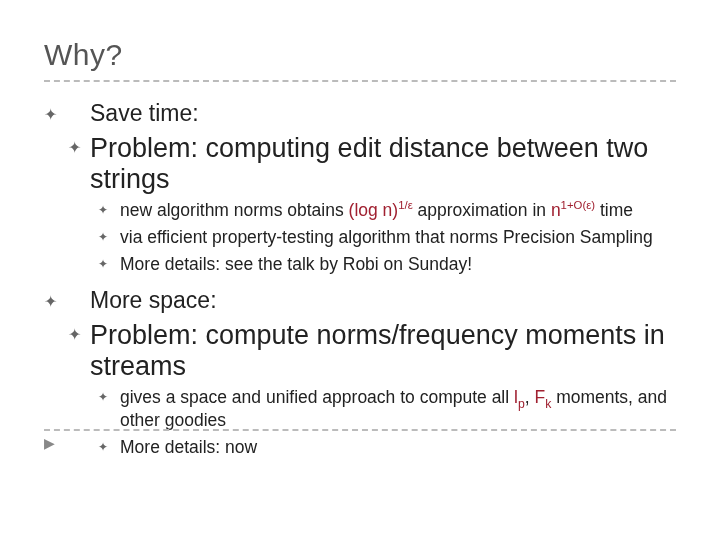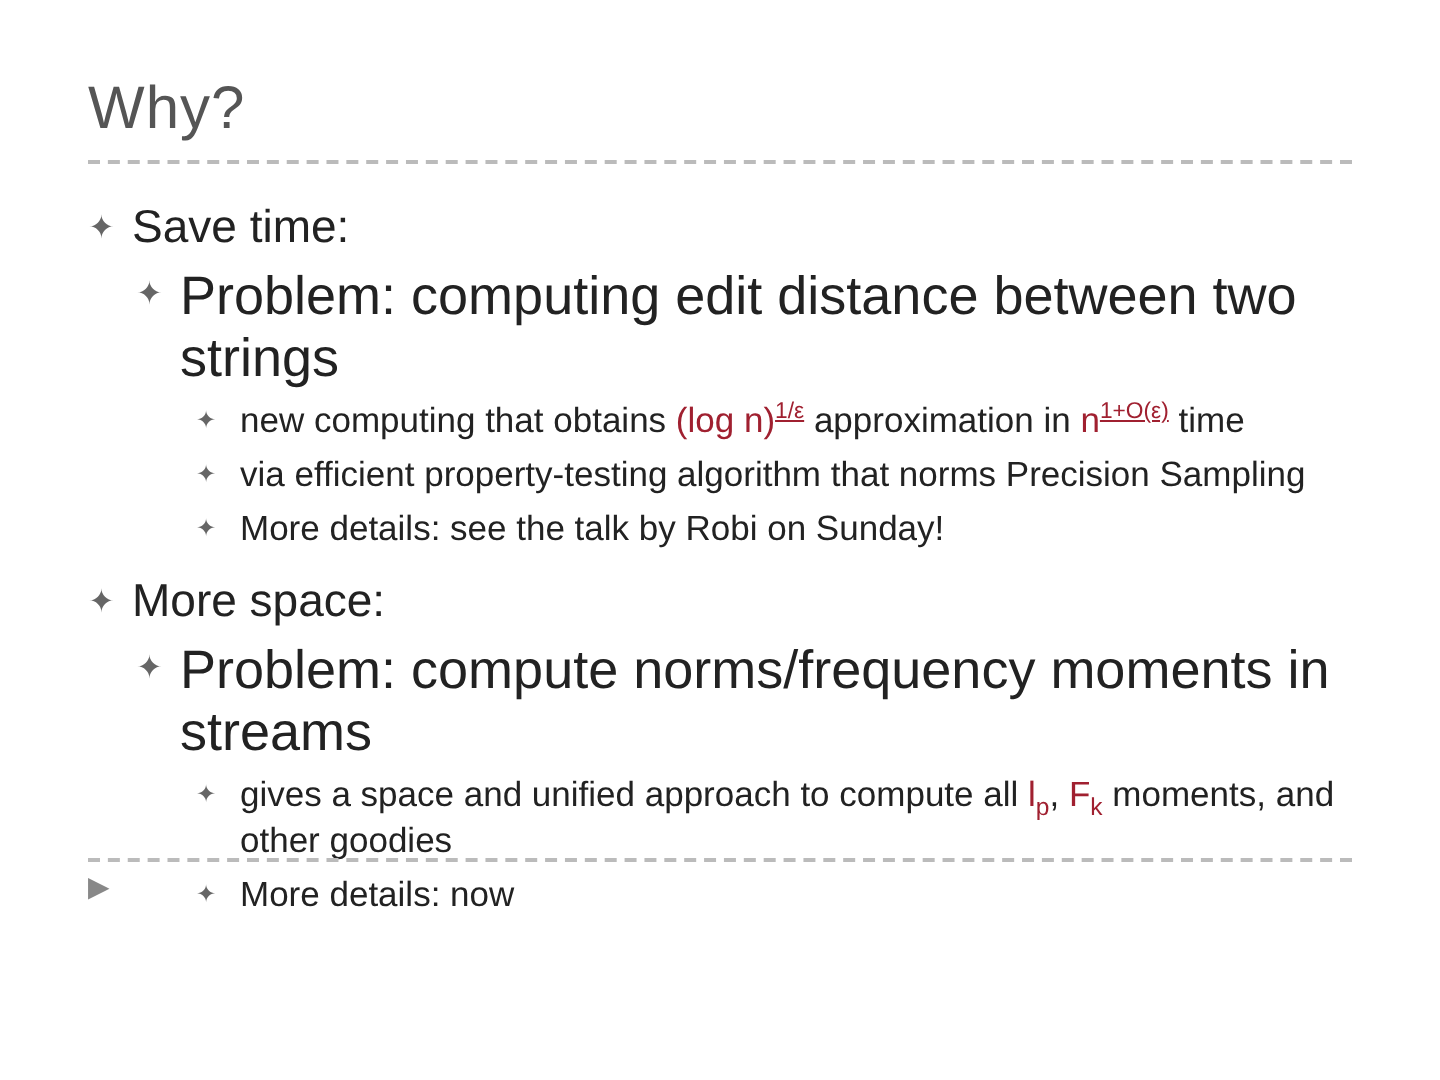--- a/index.html
+++ b/index.html
@@ -11,27 +11,27 @@
   .foot-arrow { position: absolute; left: 44px; bottom: 20px; font-size: 14px; color: #888; }
   ul { list-style: none; }
   .lvl1 > li { margin: 6px 0 12px 0; }
   .lvl2 > li { margin: 4px 0 8px 0; }
   .lvl3 > li { margin: 2px 0 4px 0; }
   .row { display: flex; align-items: flex-start; }
   .bullet { flex: 0 0 auto; width: 22px; text-align: left; color: #666; font-size: 14px; line-height: 1; padding-top: 6px; }
   .lvl1 .bullet { font-size: 16px; padding-top: 7px; }
   .lvl3 .bullet { font-size: 12px; padding-top: 5px; }
   .txt { flex: 1 1 auto; }
-  .lvl1 > li > .row > .txt { font-size: 23px; color: #222; }
+  .lvl1 > li > .row > .txt { font-size: 23px; color: #222; margin-left: 24px; }
   .lvl2 > li > .row > .txt { font-size: 27px; color: #222; }
   .lvl3 > li > .row > .txt { font-size: 17.5px; color: #222; line-height: 1.3; }
   .lvl2 { margin-left: 24px; margin-top: 6px; }
   .lvl3 { margin-left: 30px; margin-top: 4px; }
   .accent { color: #a02030; }
-  sup { font-size: 0.65em; vertical-align: super; line-height: 0; text-decoration: underline; }
+  sup { font-size: 0.65em; vertical-align: super; line-height: 0; }
   sub { font-size: 0.7em; vertical-align: sub; line-height: 0; }
 </style>
 </head>
 <body>
 
 <div class="slide">
   <div class="title">Why?</div>
   <hr class="title-rule">
 
   <ul class="lvl1">
@@ -45,21 +45,21 @@
         <li>
           <div class="row">
             <span class="bullet">✦</span>
             <span class="txt">Problem: computing edit distance between two strings</span>
           </div>
           <ul class="lvl3">
             <li>
               <div class="row">
                 <span class="bullet">✦</span>
                 <span class="txt">
-                  <span>new computing that obtains </span><span class="accent"><span>(log n)</span><sup>1/ε</sup></span><span> approximation in </span><span class="accent"><span>n</span><sup>1+O(ε)</sup></span><span> time</span>
+                  <span>new algorithm norms obtains </span><span class="accent"><span>(log n)</span><sup>1/ε</sup></span><span> approximation in </span><span class="accent"><span>n</span><sup>1+O(ε)</sup></span><span> time</span>
                 </span>
               </div>
             </li>
             <li>
               <div class="row">
                 <span class="bullet">✦</span>
                 <span class="txt">via efficient property-testing algorithm that norms Precision Sampling</span>
               </div>
             </li>
             <li>

